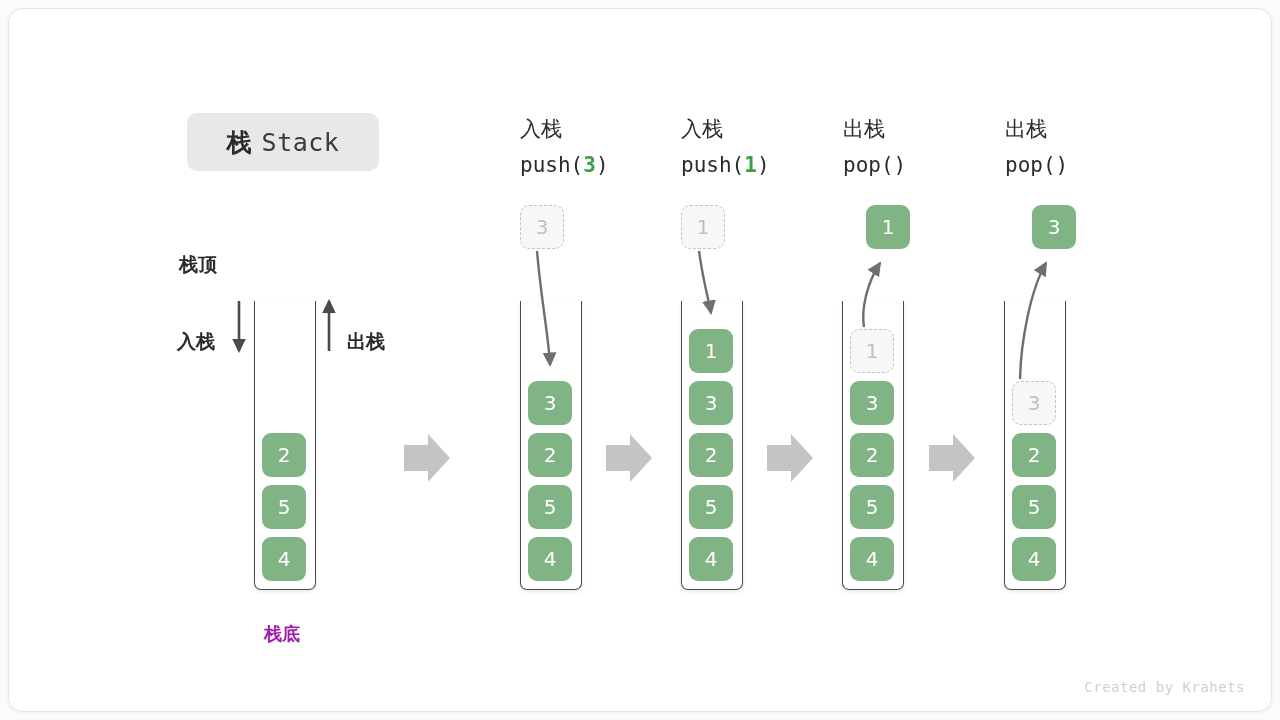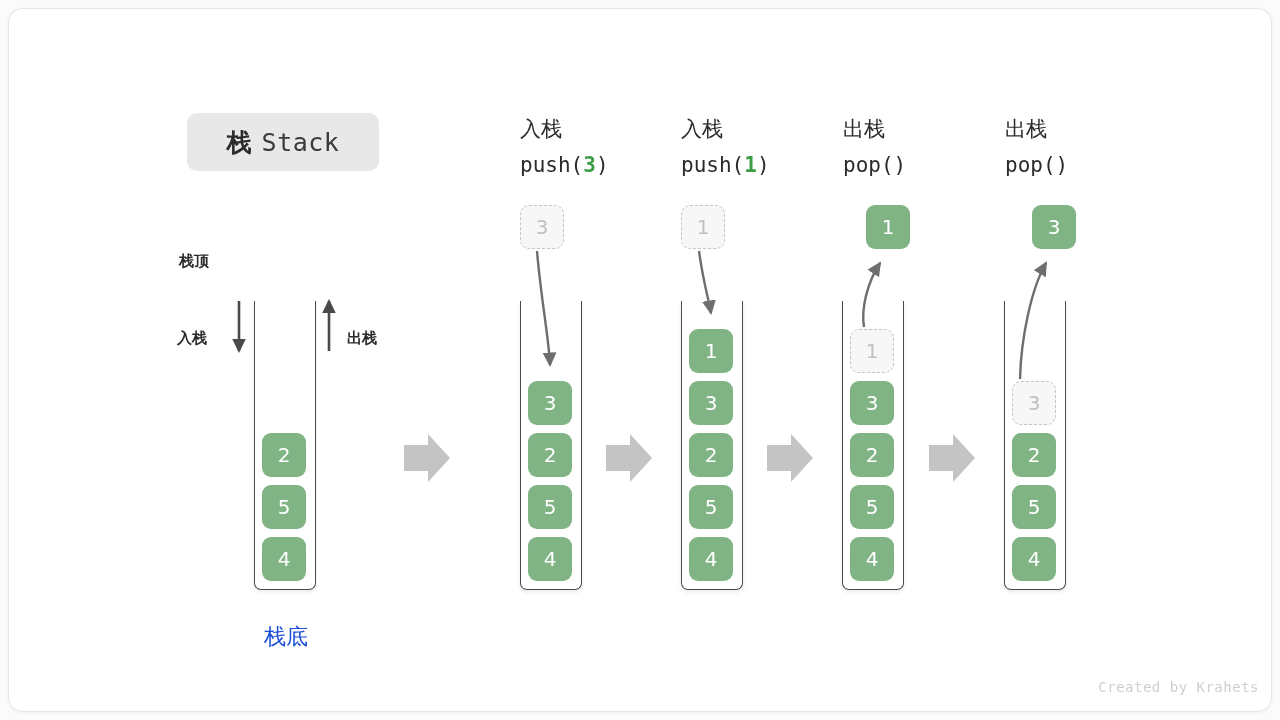--- a/index.html
+++ b/index.html
@@ -80,31 +80,31 @@
   .cell.ghost {
     background: #f7f7f7;
     color: #c0c0c0;
     border: 1.6px dashed #c4c4c4;
     box-sizing: border-box;
   }
 
   
   .side-label {
     font-family: "DejaVu Sans", "Liberation Sans", sans-serif;
-    font-weight: bold; font-size: 15px; color: #2b2b2b;
+    font-weight: bold; font-size: 19px; color: #2b2b2b;
     white-space: nowrap;
   }
   .bt-label {
     font-family: "DejaVu Sans", "Liberation Sans", sans-serif;
-    font-weight: normal; font-size: 22px; color: #1d4ed8;
+    font-weight: bold; font-size: 18px; color: #a21caf;
     white-space: nowrap;
   }
 
   #credit {
-    right: 12px; bottom: 16px;
+    right: 26px; bottom: 16px;
     font-family: "DejaVu Sans Mono", "Liberation Mono", monospace;
     font-size: 14px; color: #cfcfcf; letter-spacing: 0.5px;
   }
 
   svg.overlay {
     position: absolute; left: 0; top: 0;
     width: 1262px; height: 702px;
     pointer-events: none;
   }
 </style>

